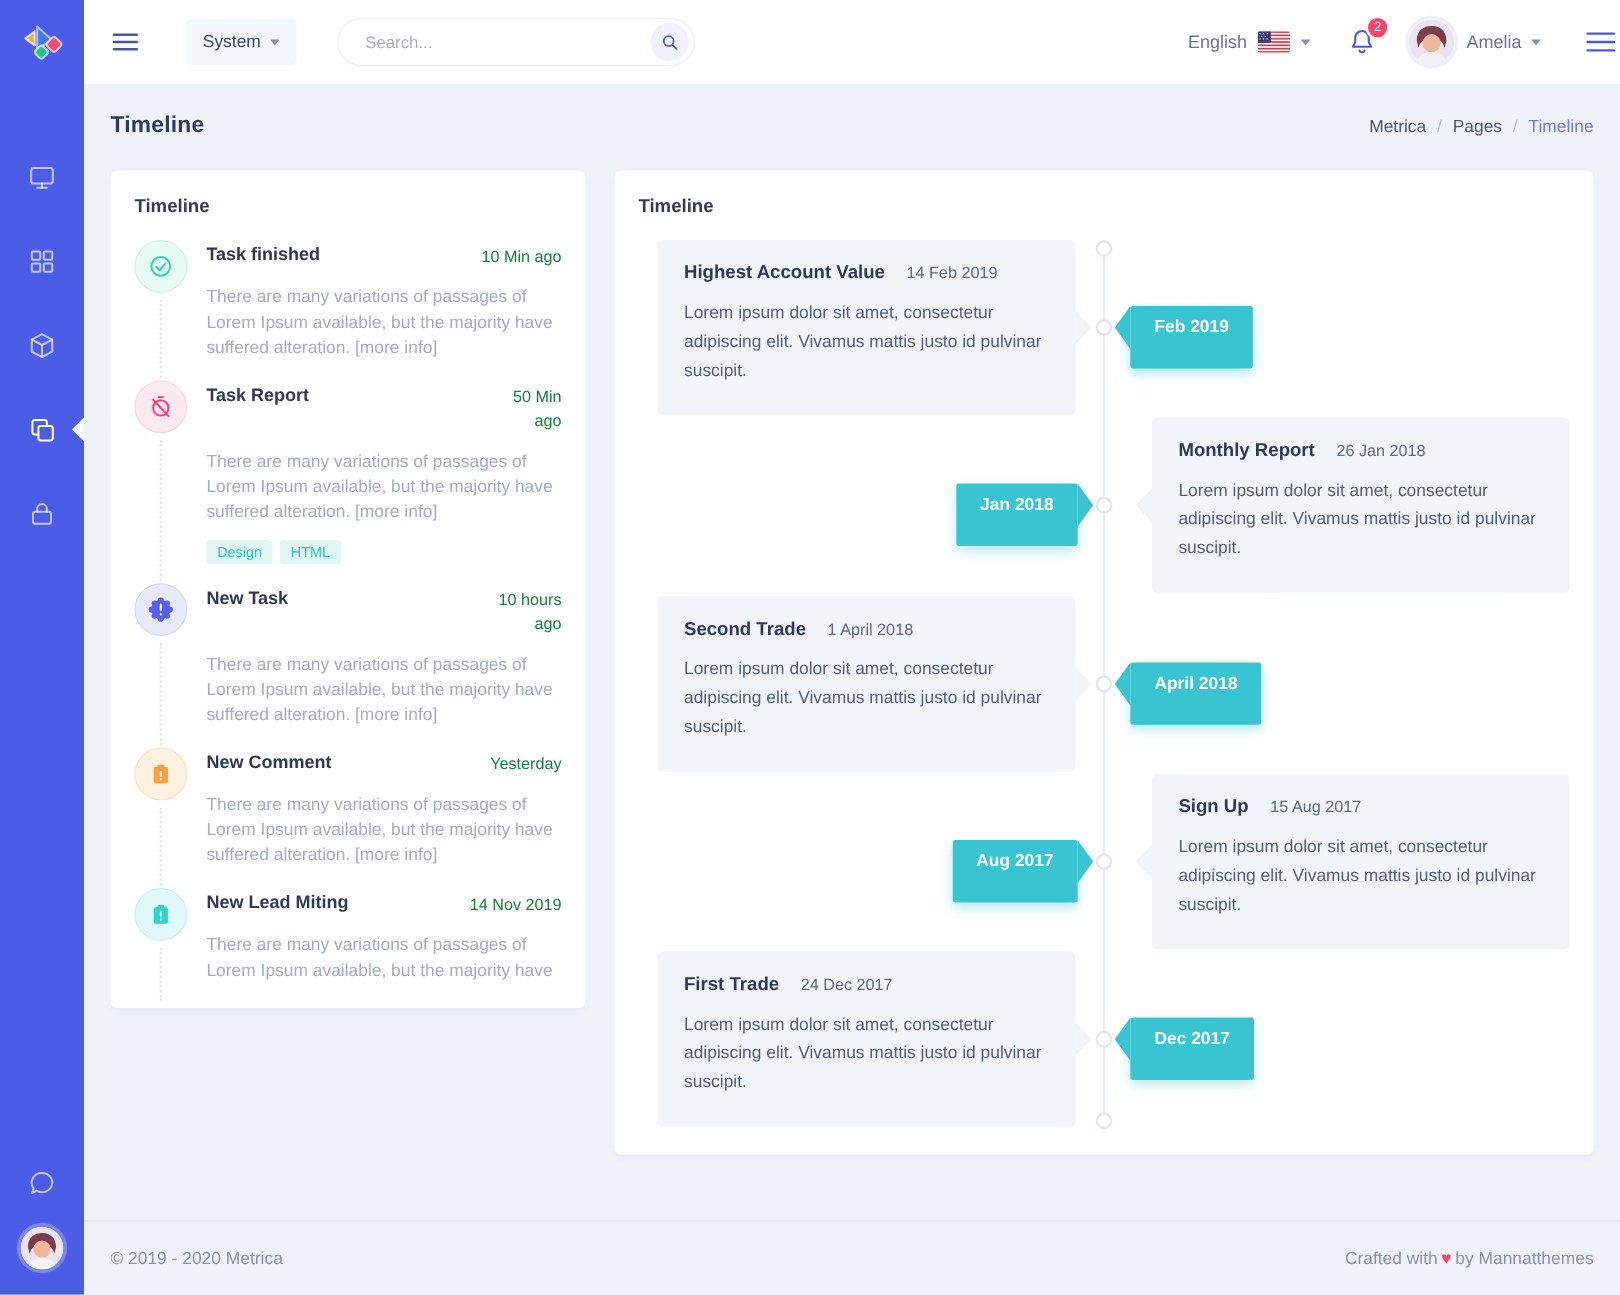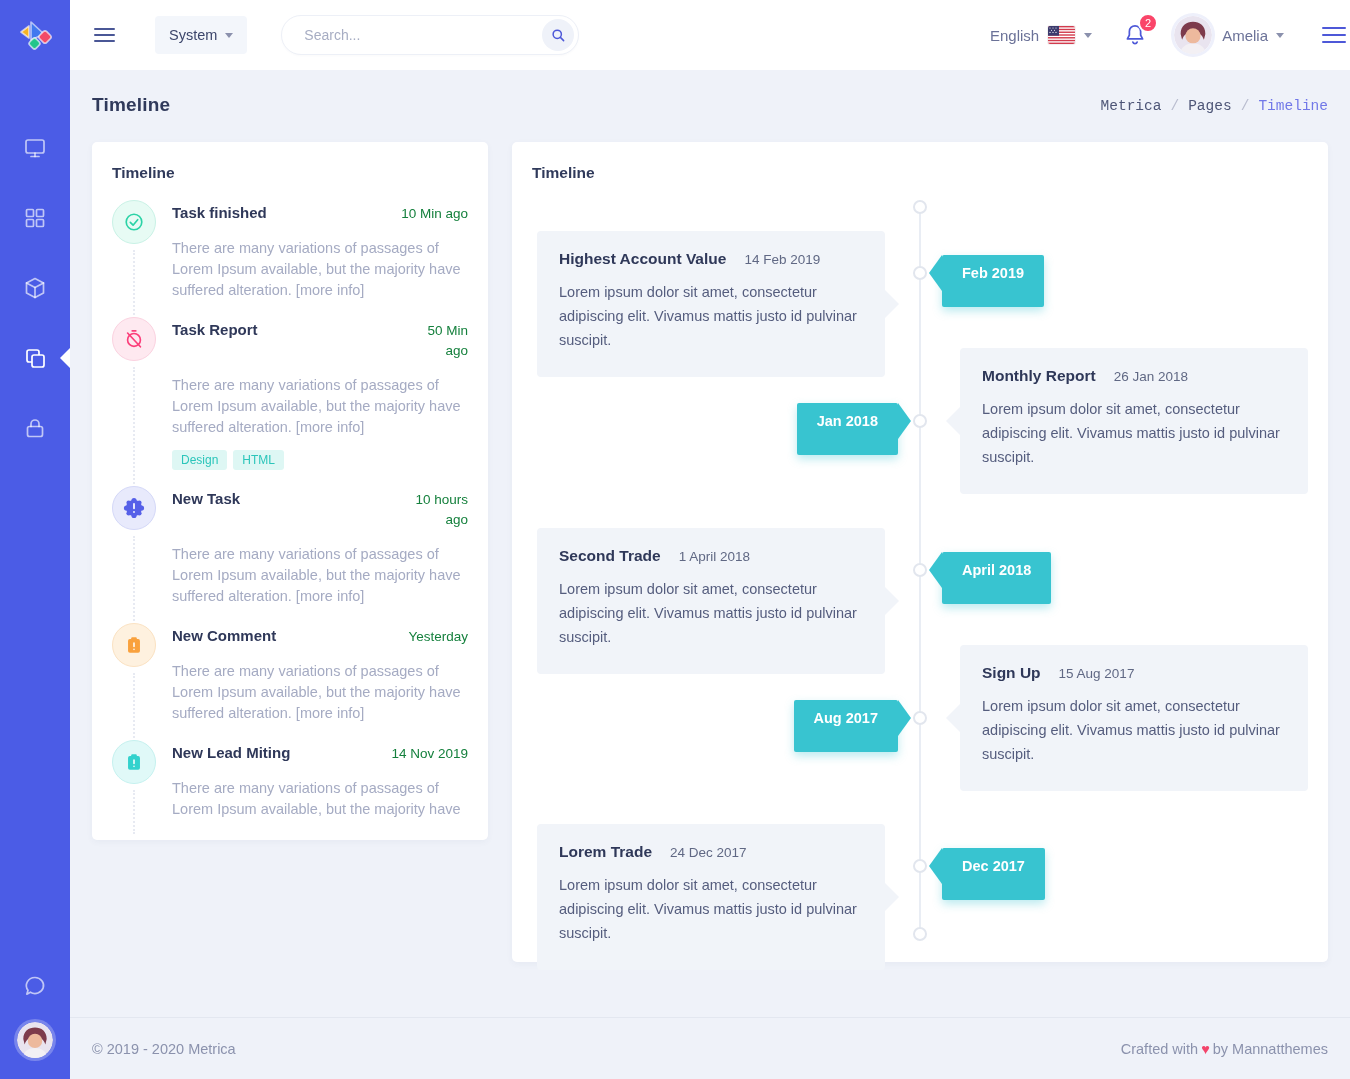--- a/index.html
+++ b/index.html
@@ -43,21 +43,21 @@
   .notif-badge { position:absolute; top:-9px; right:-10px; min-width:20px; height:20px; border-radius:50%; background:#fa4569;
     border:2px solid #fff; color:#fff; font-size:11px; display:flex; align-items:center; justify-content:center; }
   .tb-avatar { width:38px; height:38px; border-radius:50%; overflow:hidden; margin-right:10px; cursor:pointer; box-shadow:0 0 0 3px #eef0fb; }
   .user-block { display:flex; align-items:center; gap:8px; margin-right:34px; cursor:pointer; }
   .user-name { font-size:15px; color:#6b7298; }
   .top-menu { cursor:pointer; padding:4px; }
   .top-menu span { display:block; width:24px; height:2.5px; background:#4d58d8; border-radius:2px; margin:4.5px 0; }
 
   
   .page-title { position:absolute; left:92px; top:94px; font-size:19px; font-weight:700; color:#303a5b; letter-spacing:.2px; }
-  .breadcrumb { position:absolute; top:98px; right:22px; font-size:14.5px; color:#4e5677; display:flex; gap:9px; align-items:center;font-family:Liberation Mono, monospace; }
+  .breadcrumb { position:absolute; top:98px; right:22px; font-size:14.5px; color:#4e5677; display:flex; gap:9px; align-items:center; }
   .breadcrumb .sep { color:#b9bdcf; }
   .breadcrumb .bc-link { cursor:pointer; }
   .breadcrumb .active { color:#7178e8; }
 
   
   .card { position:absolute; background:#fff; border-radius:5px; box-shadow:0 2px 6px rgba(60,70,120,.05); }
   .card-activity { left:92px; top:142px; width:396px; height:698px; padding:20px; overflow:hidden; }
   .card-timeline { left:512px; top:142px; width:816px; height:820px; padding:20px; }
   .card-title { font-size:15.5px; font-weight:700; color:#303a5b; line-height:22px; }
 
@@ -80,21 +80,21 @@
   .adesc { margin-top:14px; color:#a5abc3; font-size:14.5px; line-height:21px; }
   .atags { margin-top:12px; display:flex; gap:6px; }
   .tag { font-size:12px; color:#2bc5ba; background:#def7f4; padding:3px 9px; border-radius:3px; }
 
   
   .twrap { position:relative; margin-top:10px; height:768px; }
   .tline { position:absolute; left:387px; top:13px; width:2px; height:727px; background:#e9edf4; }
   .tcircle, .tdot { position:absolute; left:381px; width:14px; height:14px; background:#fff; border:2px solid #e2e6ee; border-radius:50%; z-index:2; }
   .entry { position:absolute; width:348px; height:146px; background:#f1f4f9; border-radius:4px; padding:19px 22px; }
   .entry::after { content:""; position:absolute; top:50%; margin-top:-14px; border:14px solid transparent; }
-  .entry.eleft { left:5px;margin-top:31px; }
+  .entry.eleft { left:16px; }
   .entry.eleft::after { left:100%; border-left-color:#f1f4f9; }
   .entry.eright { left:428px; }
   .entry.eright::after { right:100%; border-right-color:#f1f4f9; }
   .ehead { display:flex; align-items:baseline; }
   .etitle { font-size:15.5px; font-weight:700; color:#2f3859; }
   .edate { margin-left:18px; font-size:13.5px; color:#606884; }
   .ebody { margin-top:12px; font-size:14.5px; line-height:24px; color:#555d7e; }
   .tbadge { position:absolute; height:52px; line-height:36px; padding:0 20px; background:#38c4d0; color:#fff;
     font-size:14.5px; font-weight:700; border-radius:2px; box-shadow:0 4px 10px rgba(56,196,208,.35); z-index:1; }
   .tbadge::before { content:""; position:absolute; top:0; border-top:18px solid transparent; border-bottom:18px solid transparent; }
@@ -427,21 +427,21 @@
         <span class="etitle">Sign Up</span>
         <span class="edate">15 Aug 2017</span>
       </div>
       <div class="ebody">Lorem ipsum dolor sit amet, consectetur adipiscing elit. Vivamus mattis justo id pulvinar suscipit.</div>
     </div>
     <div class="tbadge bleft" style="top:506px">Aug 2017</div>
     <div class="tdot" style="top:517px"></div>
 
     <div class="entry eleft" style="top:599px">
       <div class="ehead">
-        <span class="etitle">Lorem Trade</span>
+        <span class="etitle">First Trade</span>
         <span class="edate">24 Dec 2017</span>
       </div>
       <div class="ebody">Lorem ipsum dolor sit amet, consectetur adipiscing elit. Vivamus mattis justo id pulvinar suscipit.</div>
     </div>
     <div class="tbadge bright" style="top:654px">Dec 2017</div>
     <div class="tdot" style="top:665px"></div>
   </div>
 </div>
 
 <div class="footer">

